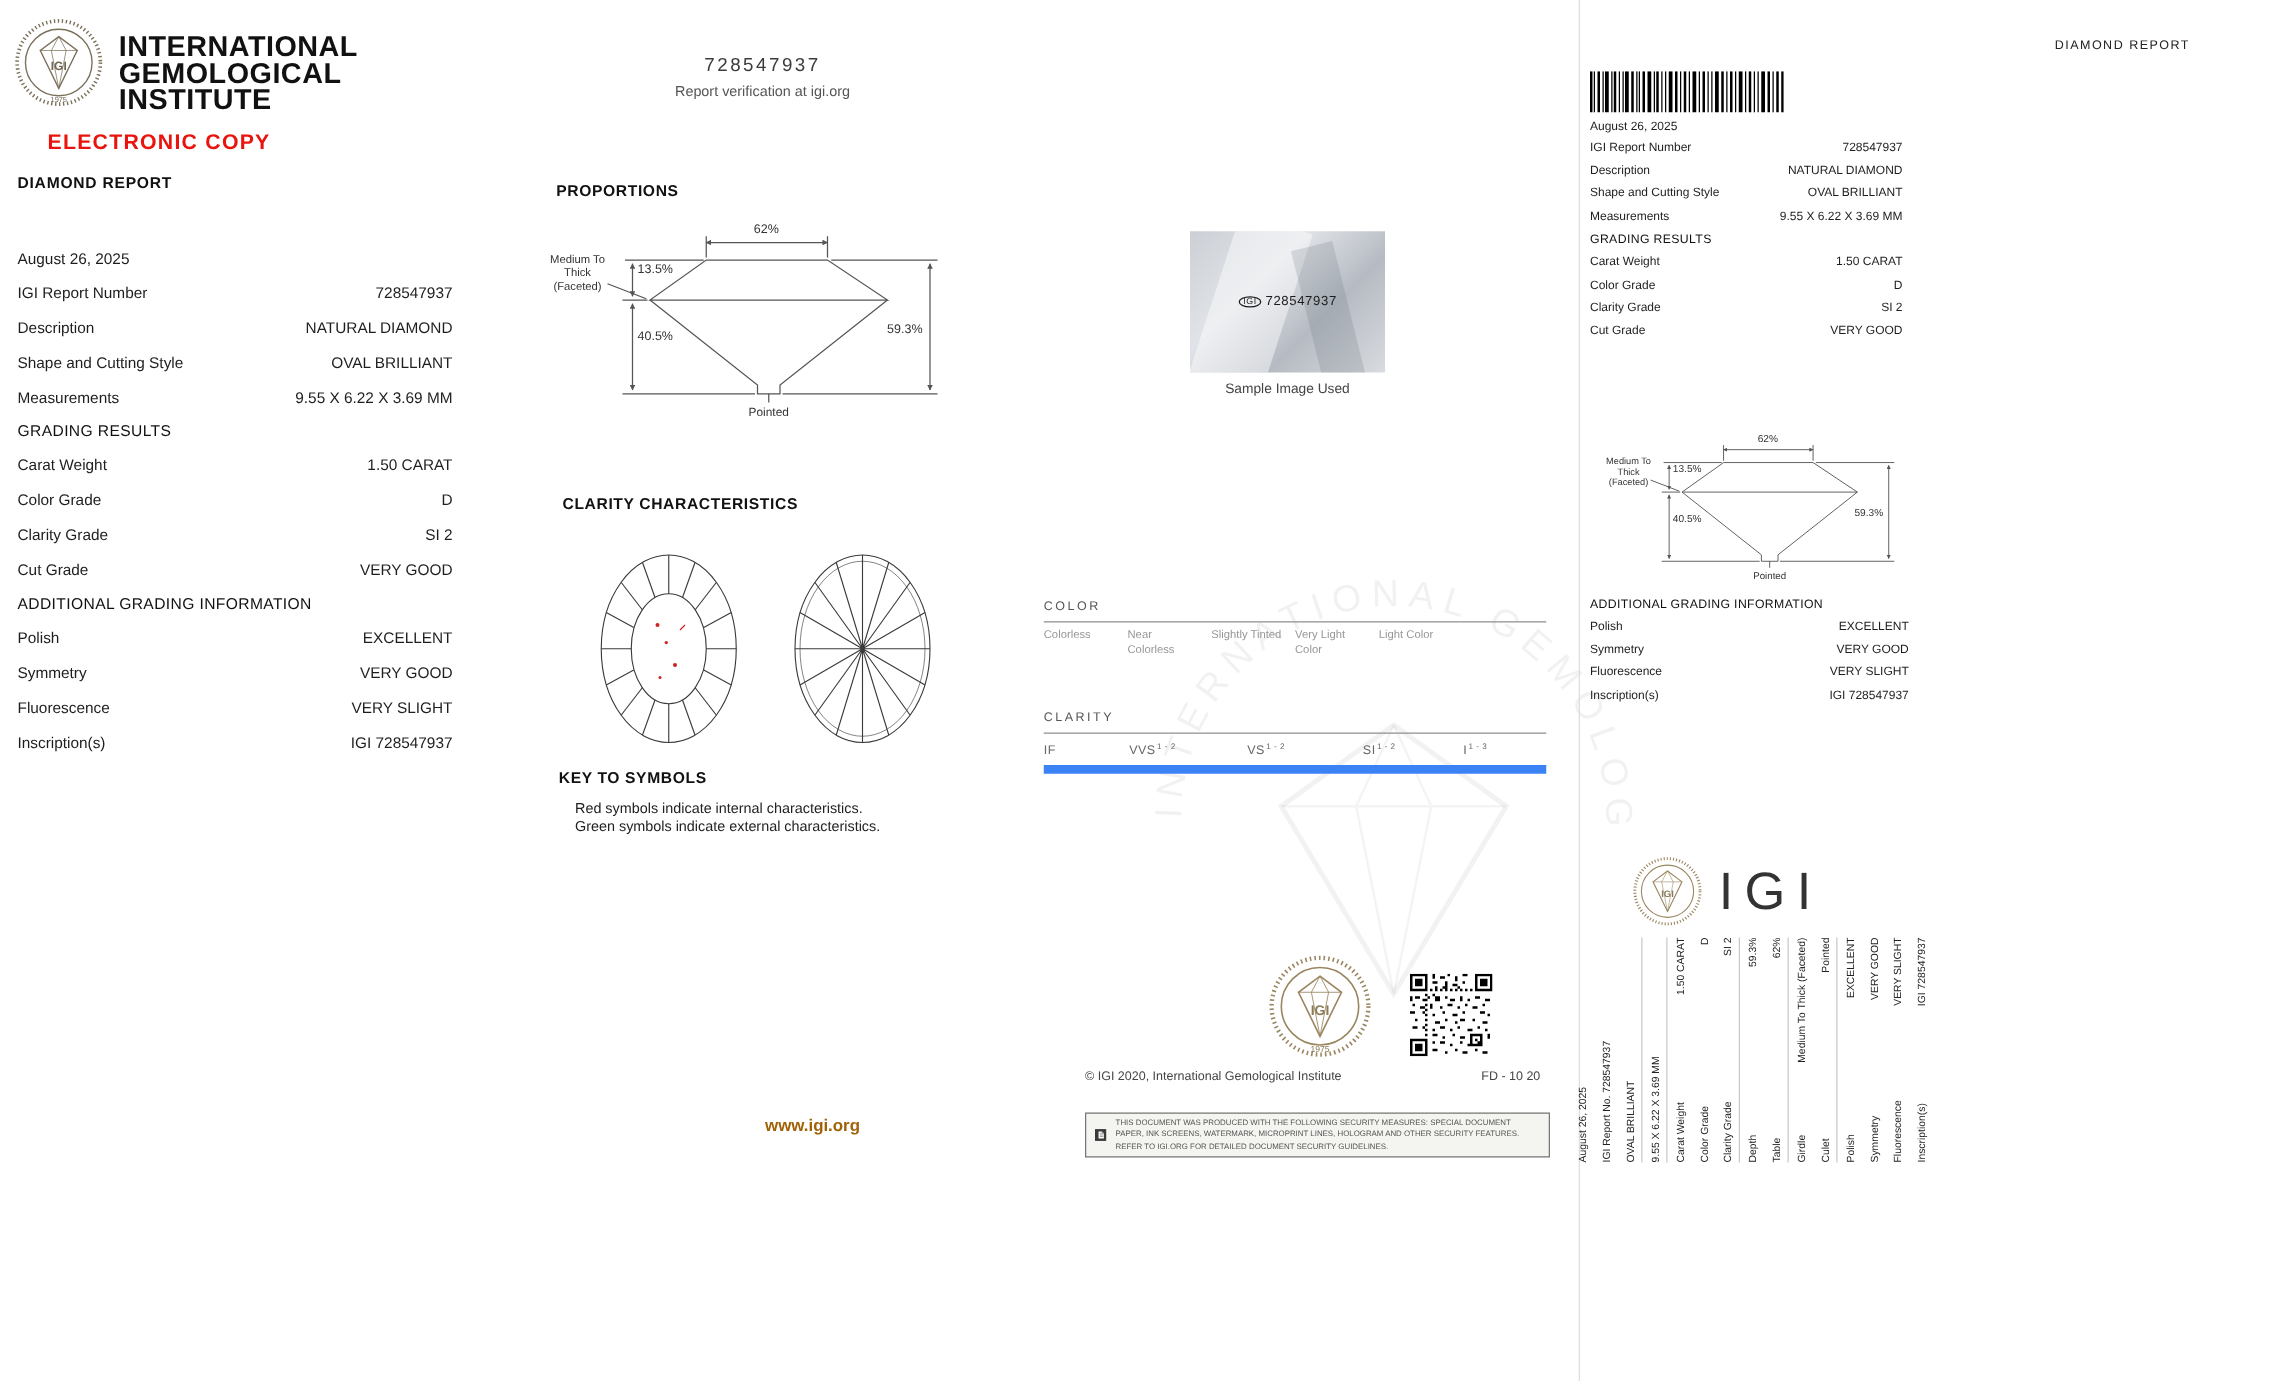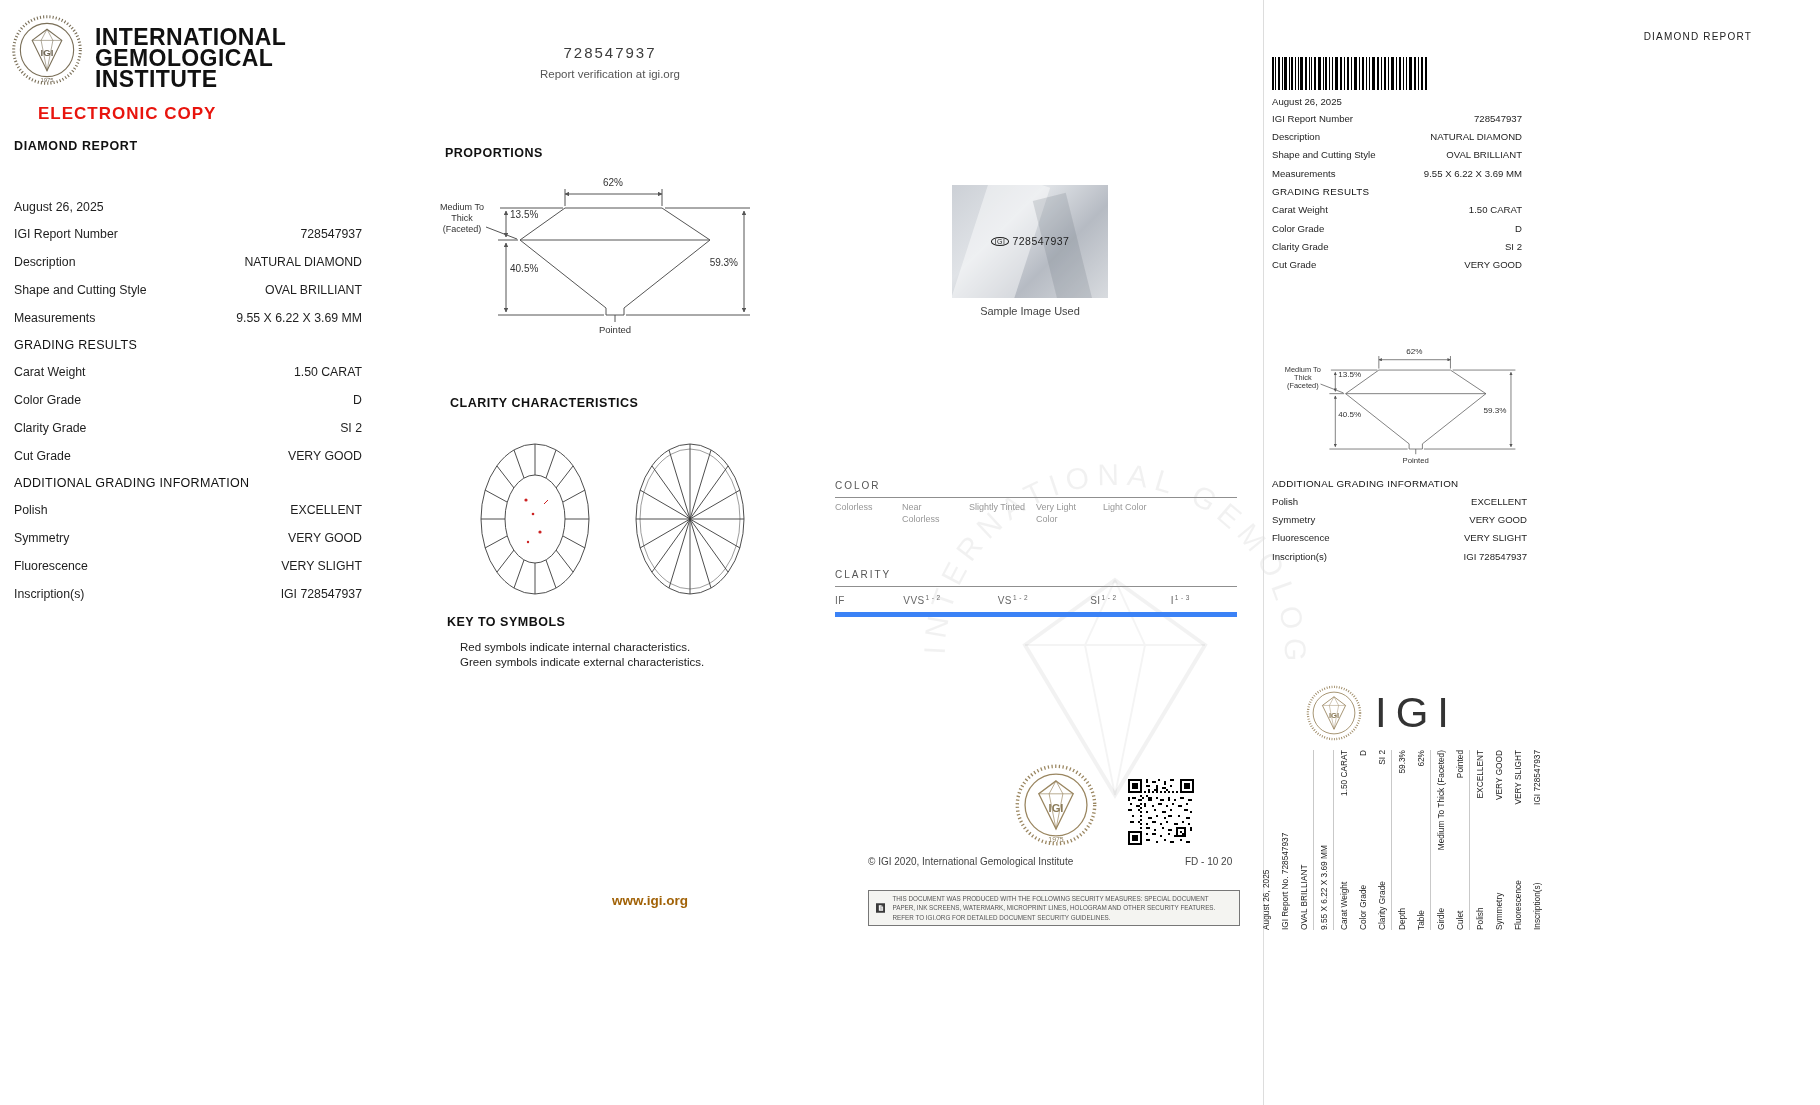--- a/index.html
+++ b/index.html
@@ -39,21 +39,21 @@
   .scale-row{display:flex;}
   .scale-row>div{box-sizing:border-box;padding-right:8px;}
   .c6>div{flex:1;}
   .c5>div:nth-child(1){flex:0 0 17%;}
   .c5>div:nth-child(2){flex:0 0 23.5%;}
   .c5>div:nth-child(3){flex:0 0 23%;}
   .c5>div:nth-child(4){flex:0 0 20%;}
   .c5>div:nth-child(5){flex:0 0 16.5%;}
   .scale-row .g{font-size:10px;color:#666;letter-spacing:.4px;padding-top:7px;padding-bottom:3px;white-space:nowrap;}
   .scale-row .l{font-size:9px;color:#979797;line-height:1.3;padding-top:4px;}
-  .scale-row.heads{border-bottom:5px solid #3b82f6;padding-bottom:3px;}
+  .scale-row.heads{border-bottom:7px solid #3b82f6;padding-bottom:3px;}
   sup{font-size:6.5px;color:#666;margin-left:1px;}
 
   
   .copyright{font-size:10px;color:#444;}
   .formcode{font-size:10px;color:#444;}
   .securitybox{display:flex;gap:7px;align-items:center;border:1px solid #777;background:#f4f4f1;padding:4px 7px;height:36px;box-sizing:border-box;}
   .sec-text{font-size:6.3px;color:#555;line-height:1.5;}
 
   
   .divider{left:1263px;top:0;width:1px;height:1105px;background:#ddd;}

